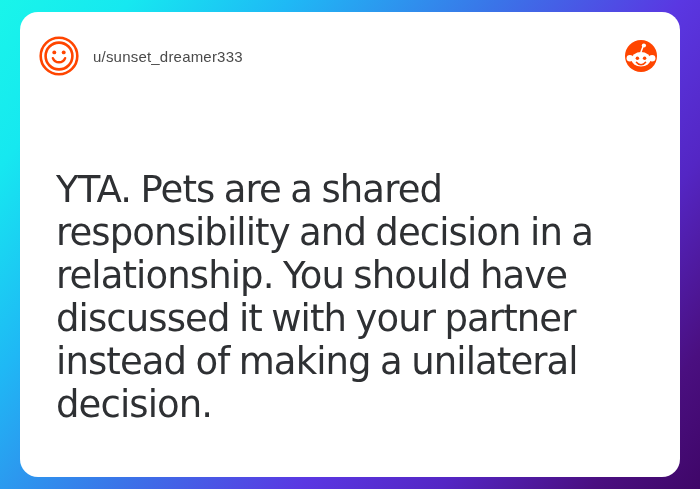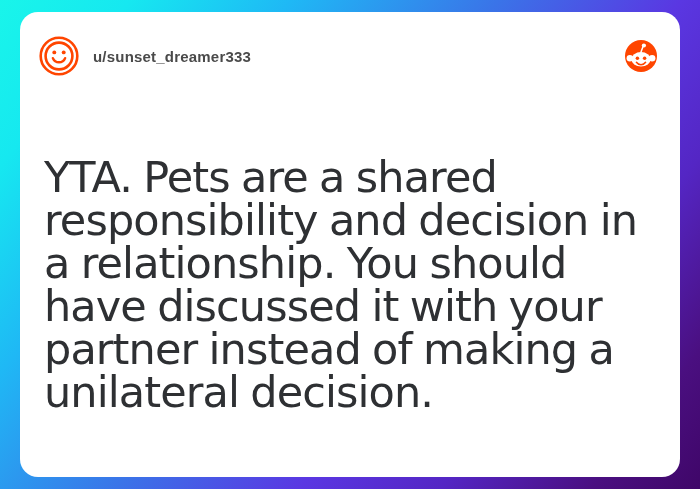--- a/index.html
+++ b/index.html
@@ -59,21 +59,21 @@
     width: 42px;
     height: 42px;
     flex: 0 0 42px;
     display: block;
   }
 
   .username {
     margin-left: 13px;
     font-family: "Liberation Sans", sans-serif;
     font-size: 15px;
-    font-weight: 700;
+    font-weight: 400;
     color: #4a4a4a;
     letter-spacing: 0.2px;
     white-space: nowrap;
   }
 
   .spacer { flex: 1 1 auto; }
 
   .brand-logo {
     width: 34px;
     height: 34px;
@@ -84,27 +84,27 @@
   
   .card-body {
     position: absolute;
     left: 20px;
     top: 140px;
     right: 24px;
   }
 
   .quote-text {
     font-family: "DejaVu Sans", sans-serif;
-    font-size: 43px;
+    font-size: 37px;
     font-weight: 400;
     line-height: 43px;
     color: #2e3033;
     letter-spacing: -0.9px;
     word-spacing: -1.5px;
-    margin: 4px;
+    margin: 16px;
   }
 </style>
 </head>
 <body>
 
 <div id="stage">
 
   <div id="card">
 
     <div class="card-header">

